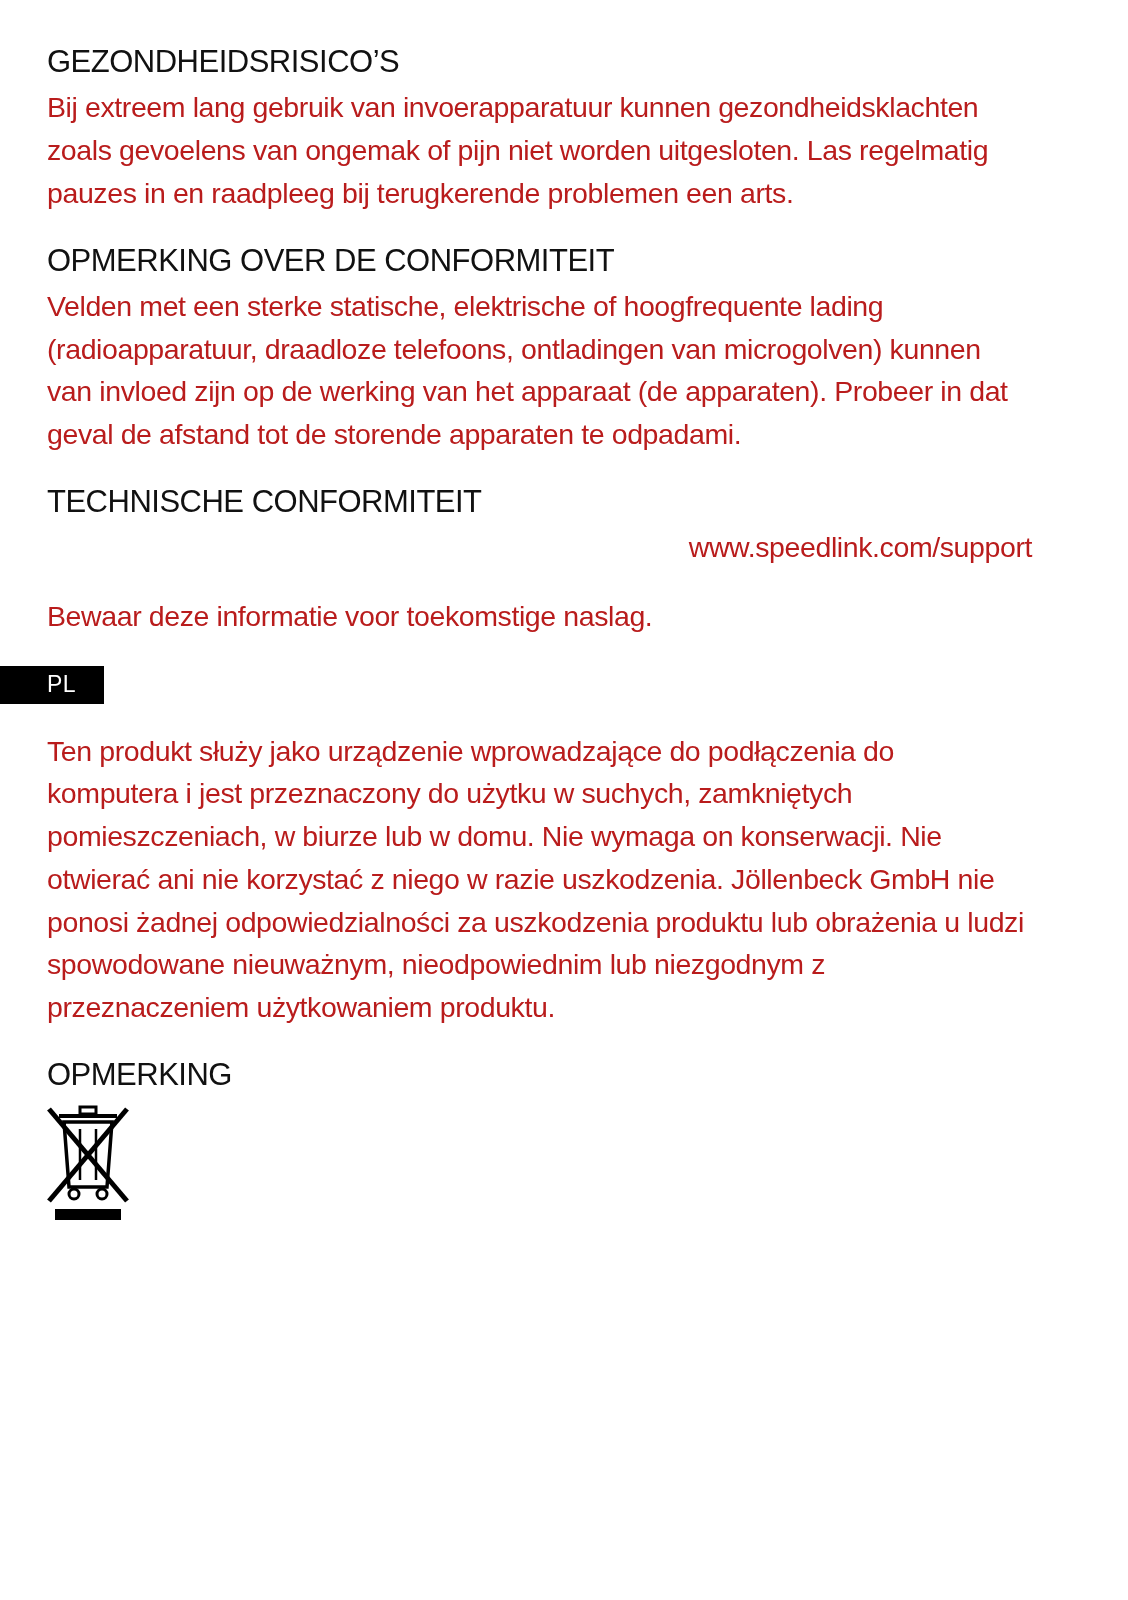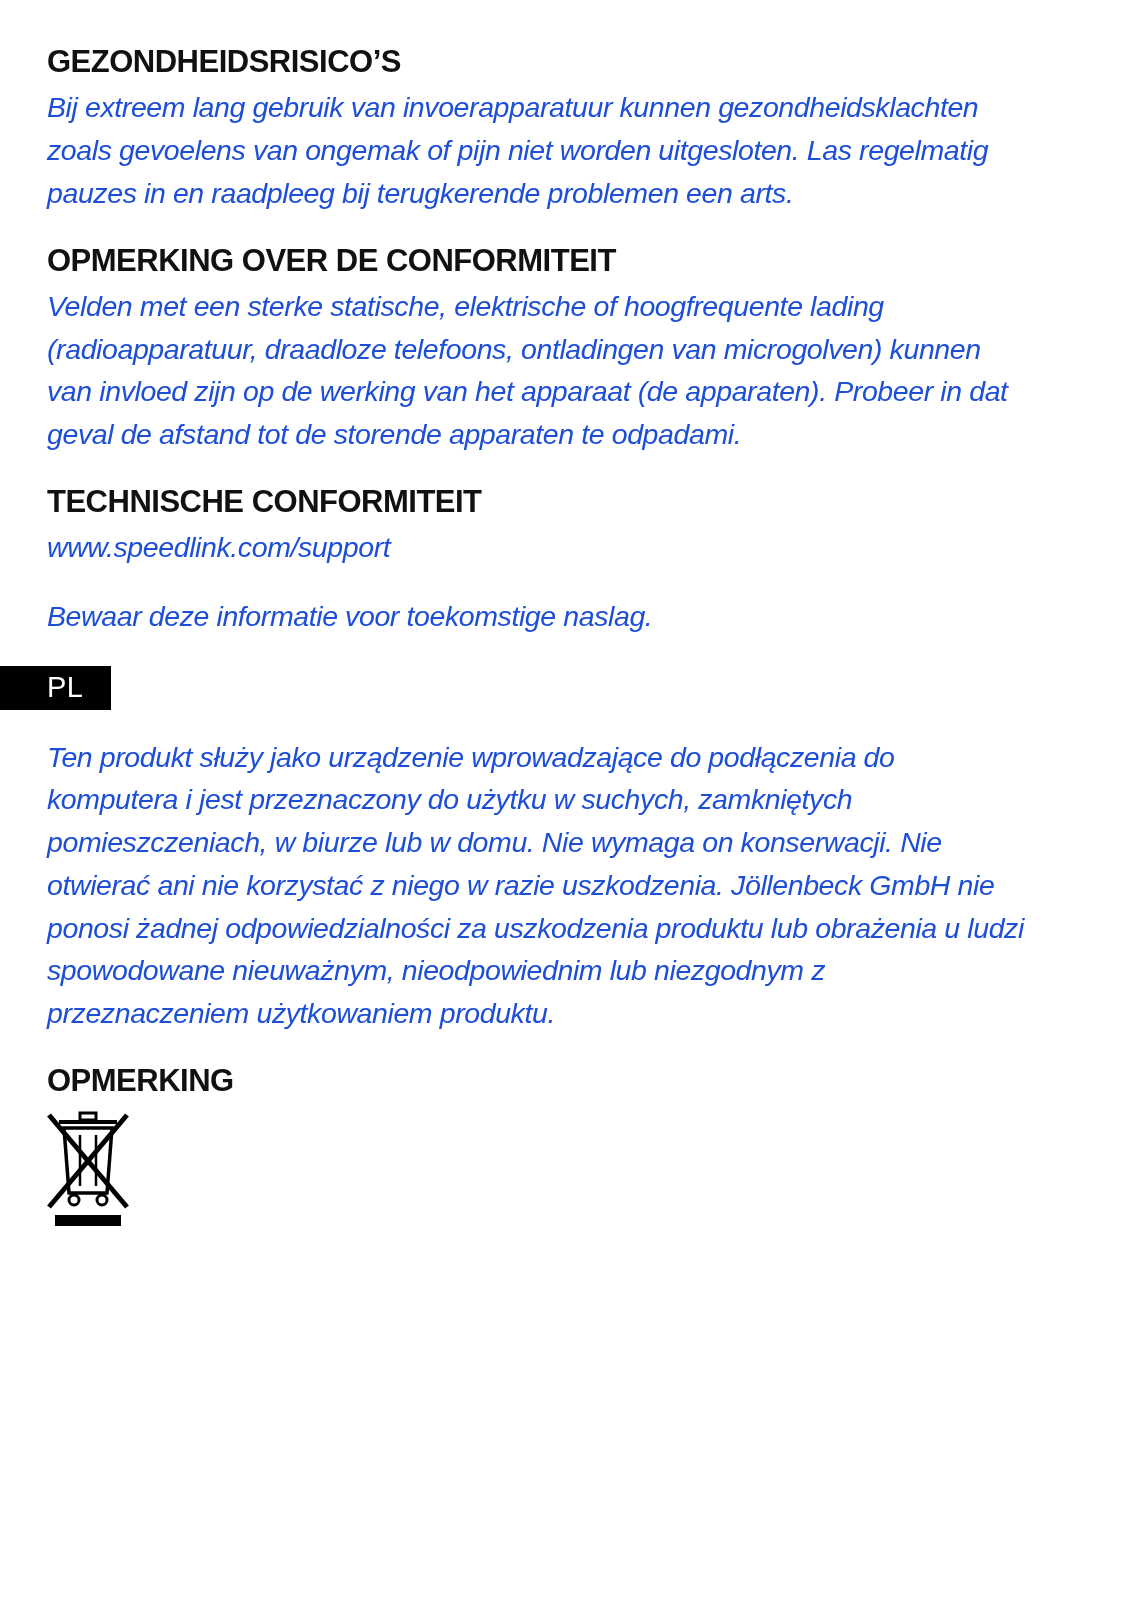--- a/index.html
+++ b/index.html
@@ -19,50 +19,50 @@
   }
   .page {
     padding: 42px 40px 0 47px;
   }
   .section {
     margin-bottom: 26px;
   }
   .section h2 {
     margin: 0 0 4px 0;
     font-size: 31px;
-    font-weight: 700;
+    font-weight: 400;
     letter-spacing: -0.5px;
     line-height: 1.3;
     color: #111111;
   }
   .section p,
   p.standalone {
     margin: 0;
     font-size: 28.5px;
     font-weight: 400;
     line-height: 1.5;
     letter-spacing: -0.4px;
     max-width: 985px;
-    color: #1d4ed8;
-    font-style: italic;
+    color: #b91c1c;
   }
   p.standalone {
     margin-bottom: 28px;
   }
   .support-url {
     font-size: 28.5px;
     letter-spacing: -0.4px;
     line-height: 1.5;
     color: #1c1c1c;
+    text-align: right;
   }
   .lang-badge {
     display: inline-block;
     background: #000000;
     color: #ffffff;
-    font-size: 29px;
+    font-size: 23px;
     font-weight: 400;
     line-height: 1.0;
     padding: 7px 28px 8px 47px;
     margin-left: -47px;
     margin-bottom: 26px;
     letter-spacing: 0.5px;
   }
   .weee-icon {
     float: left;
     width: 82px;

